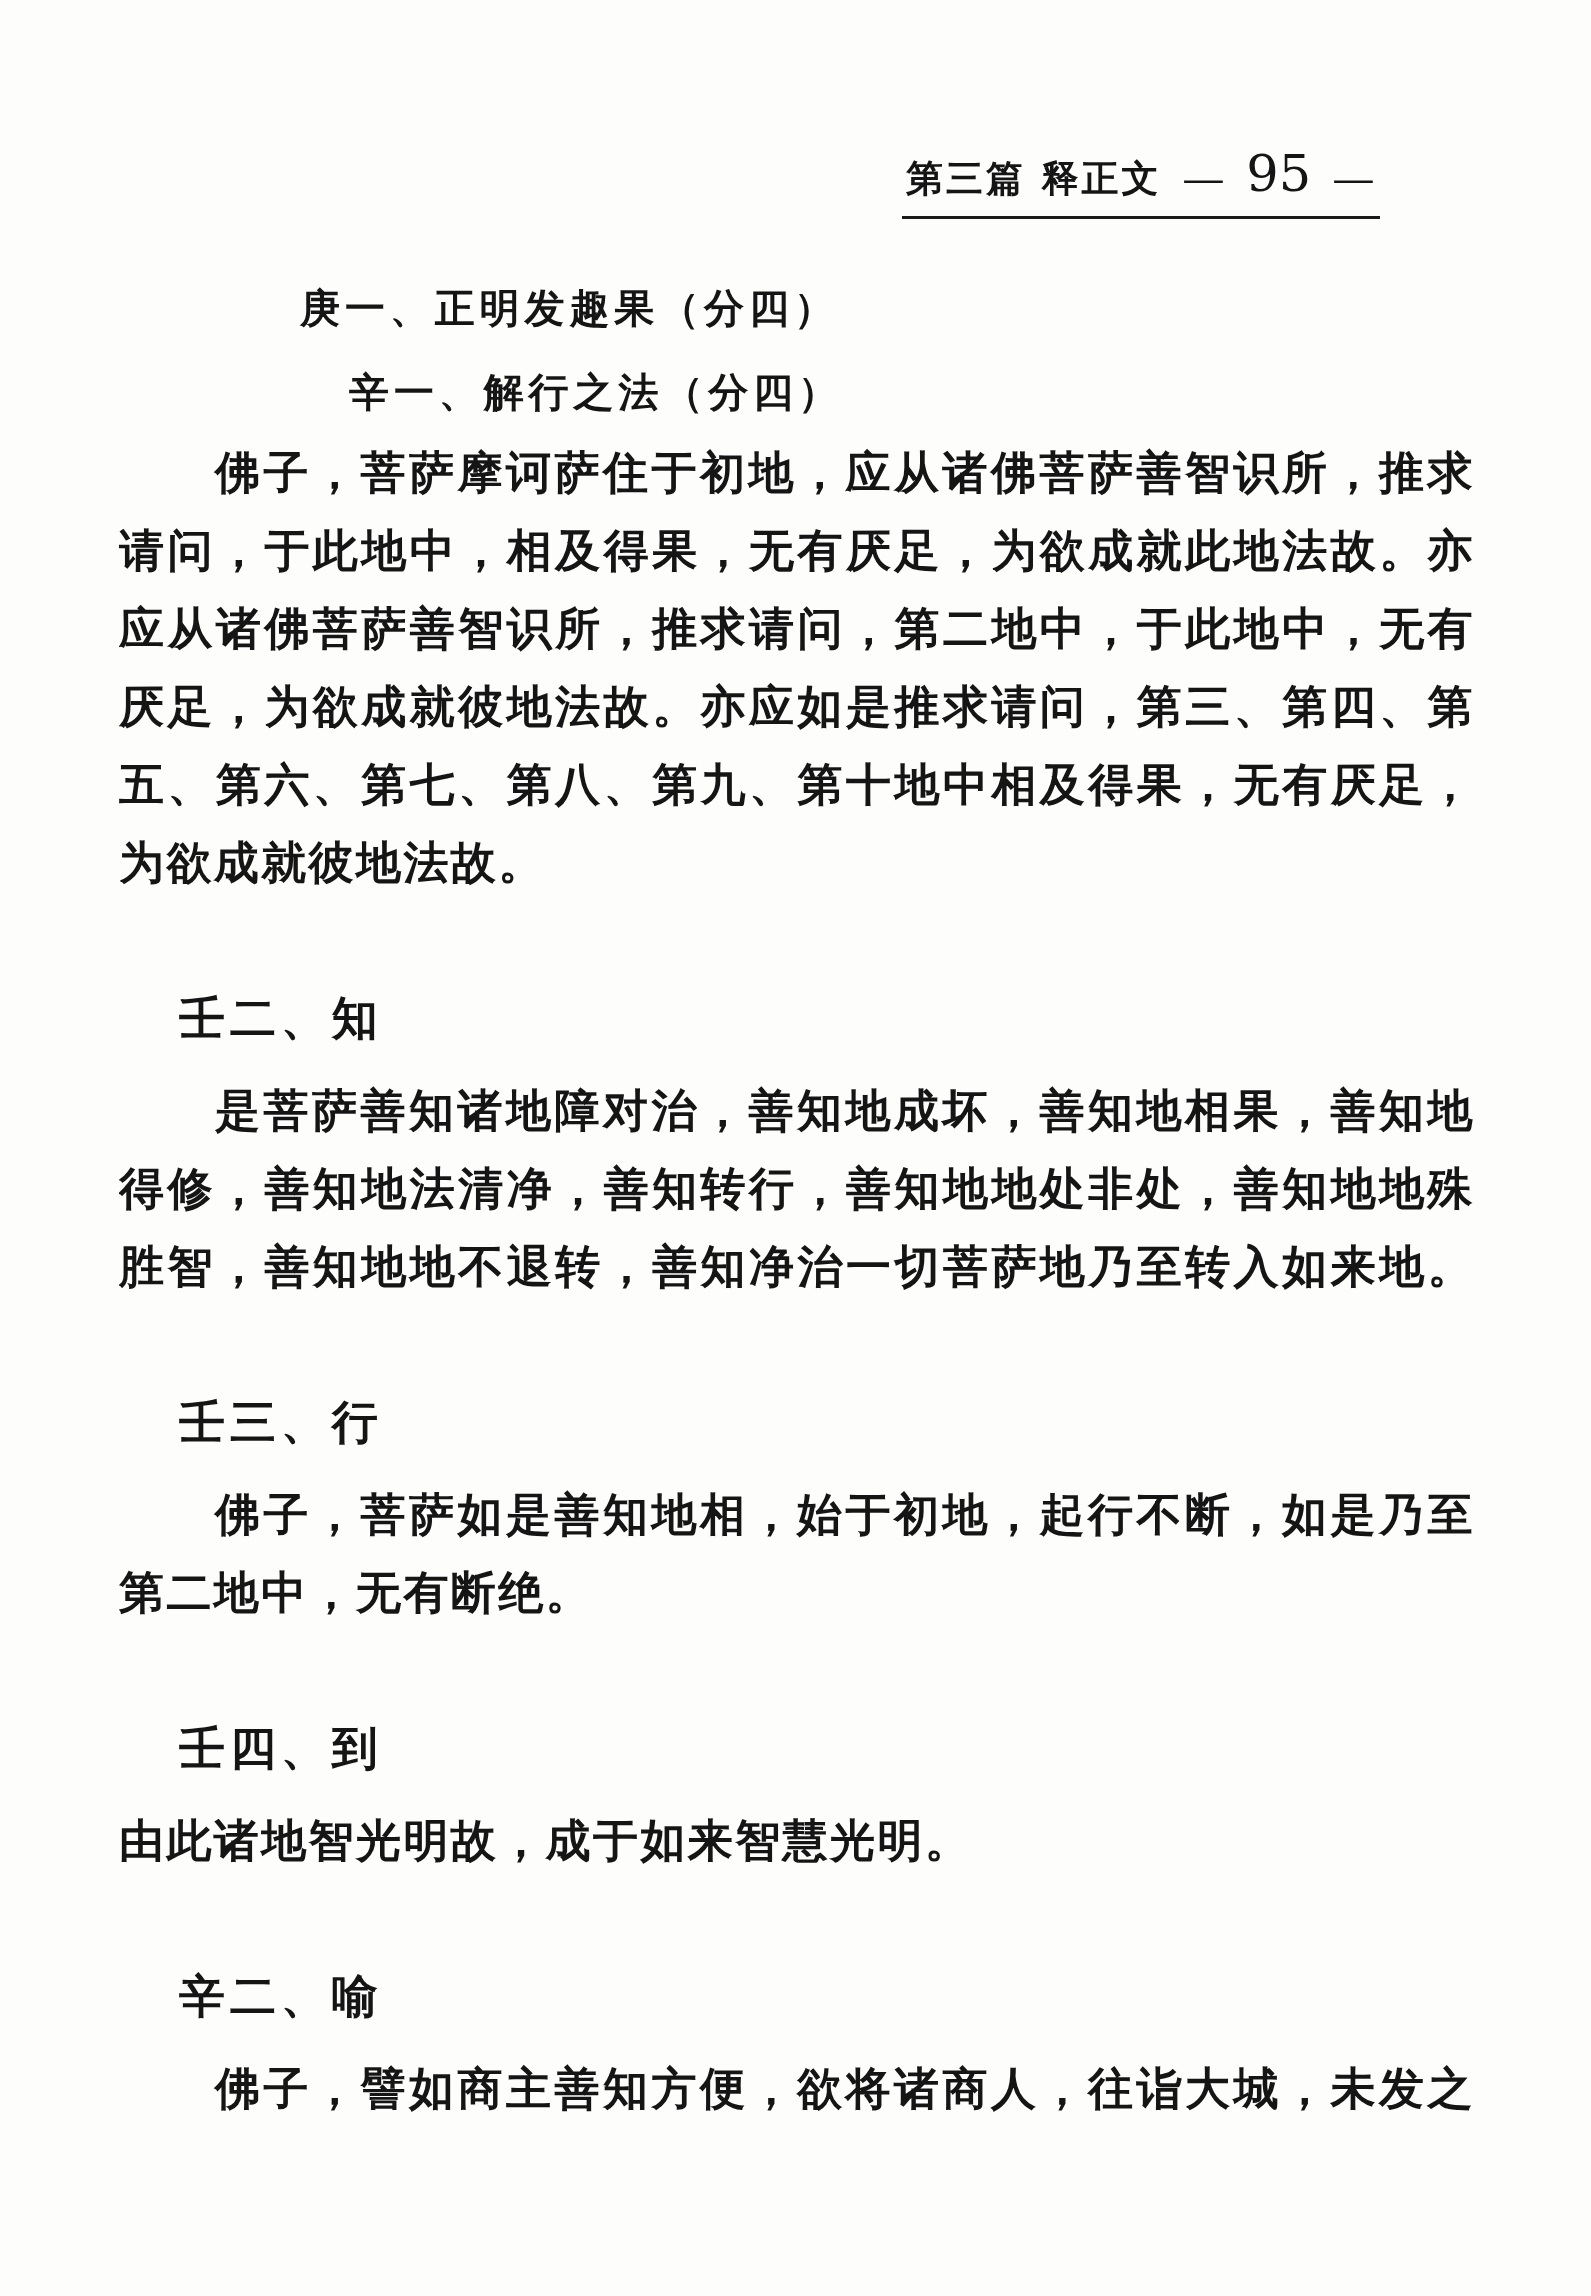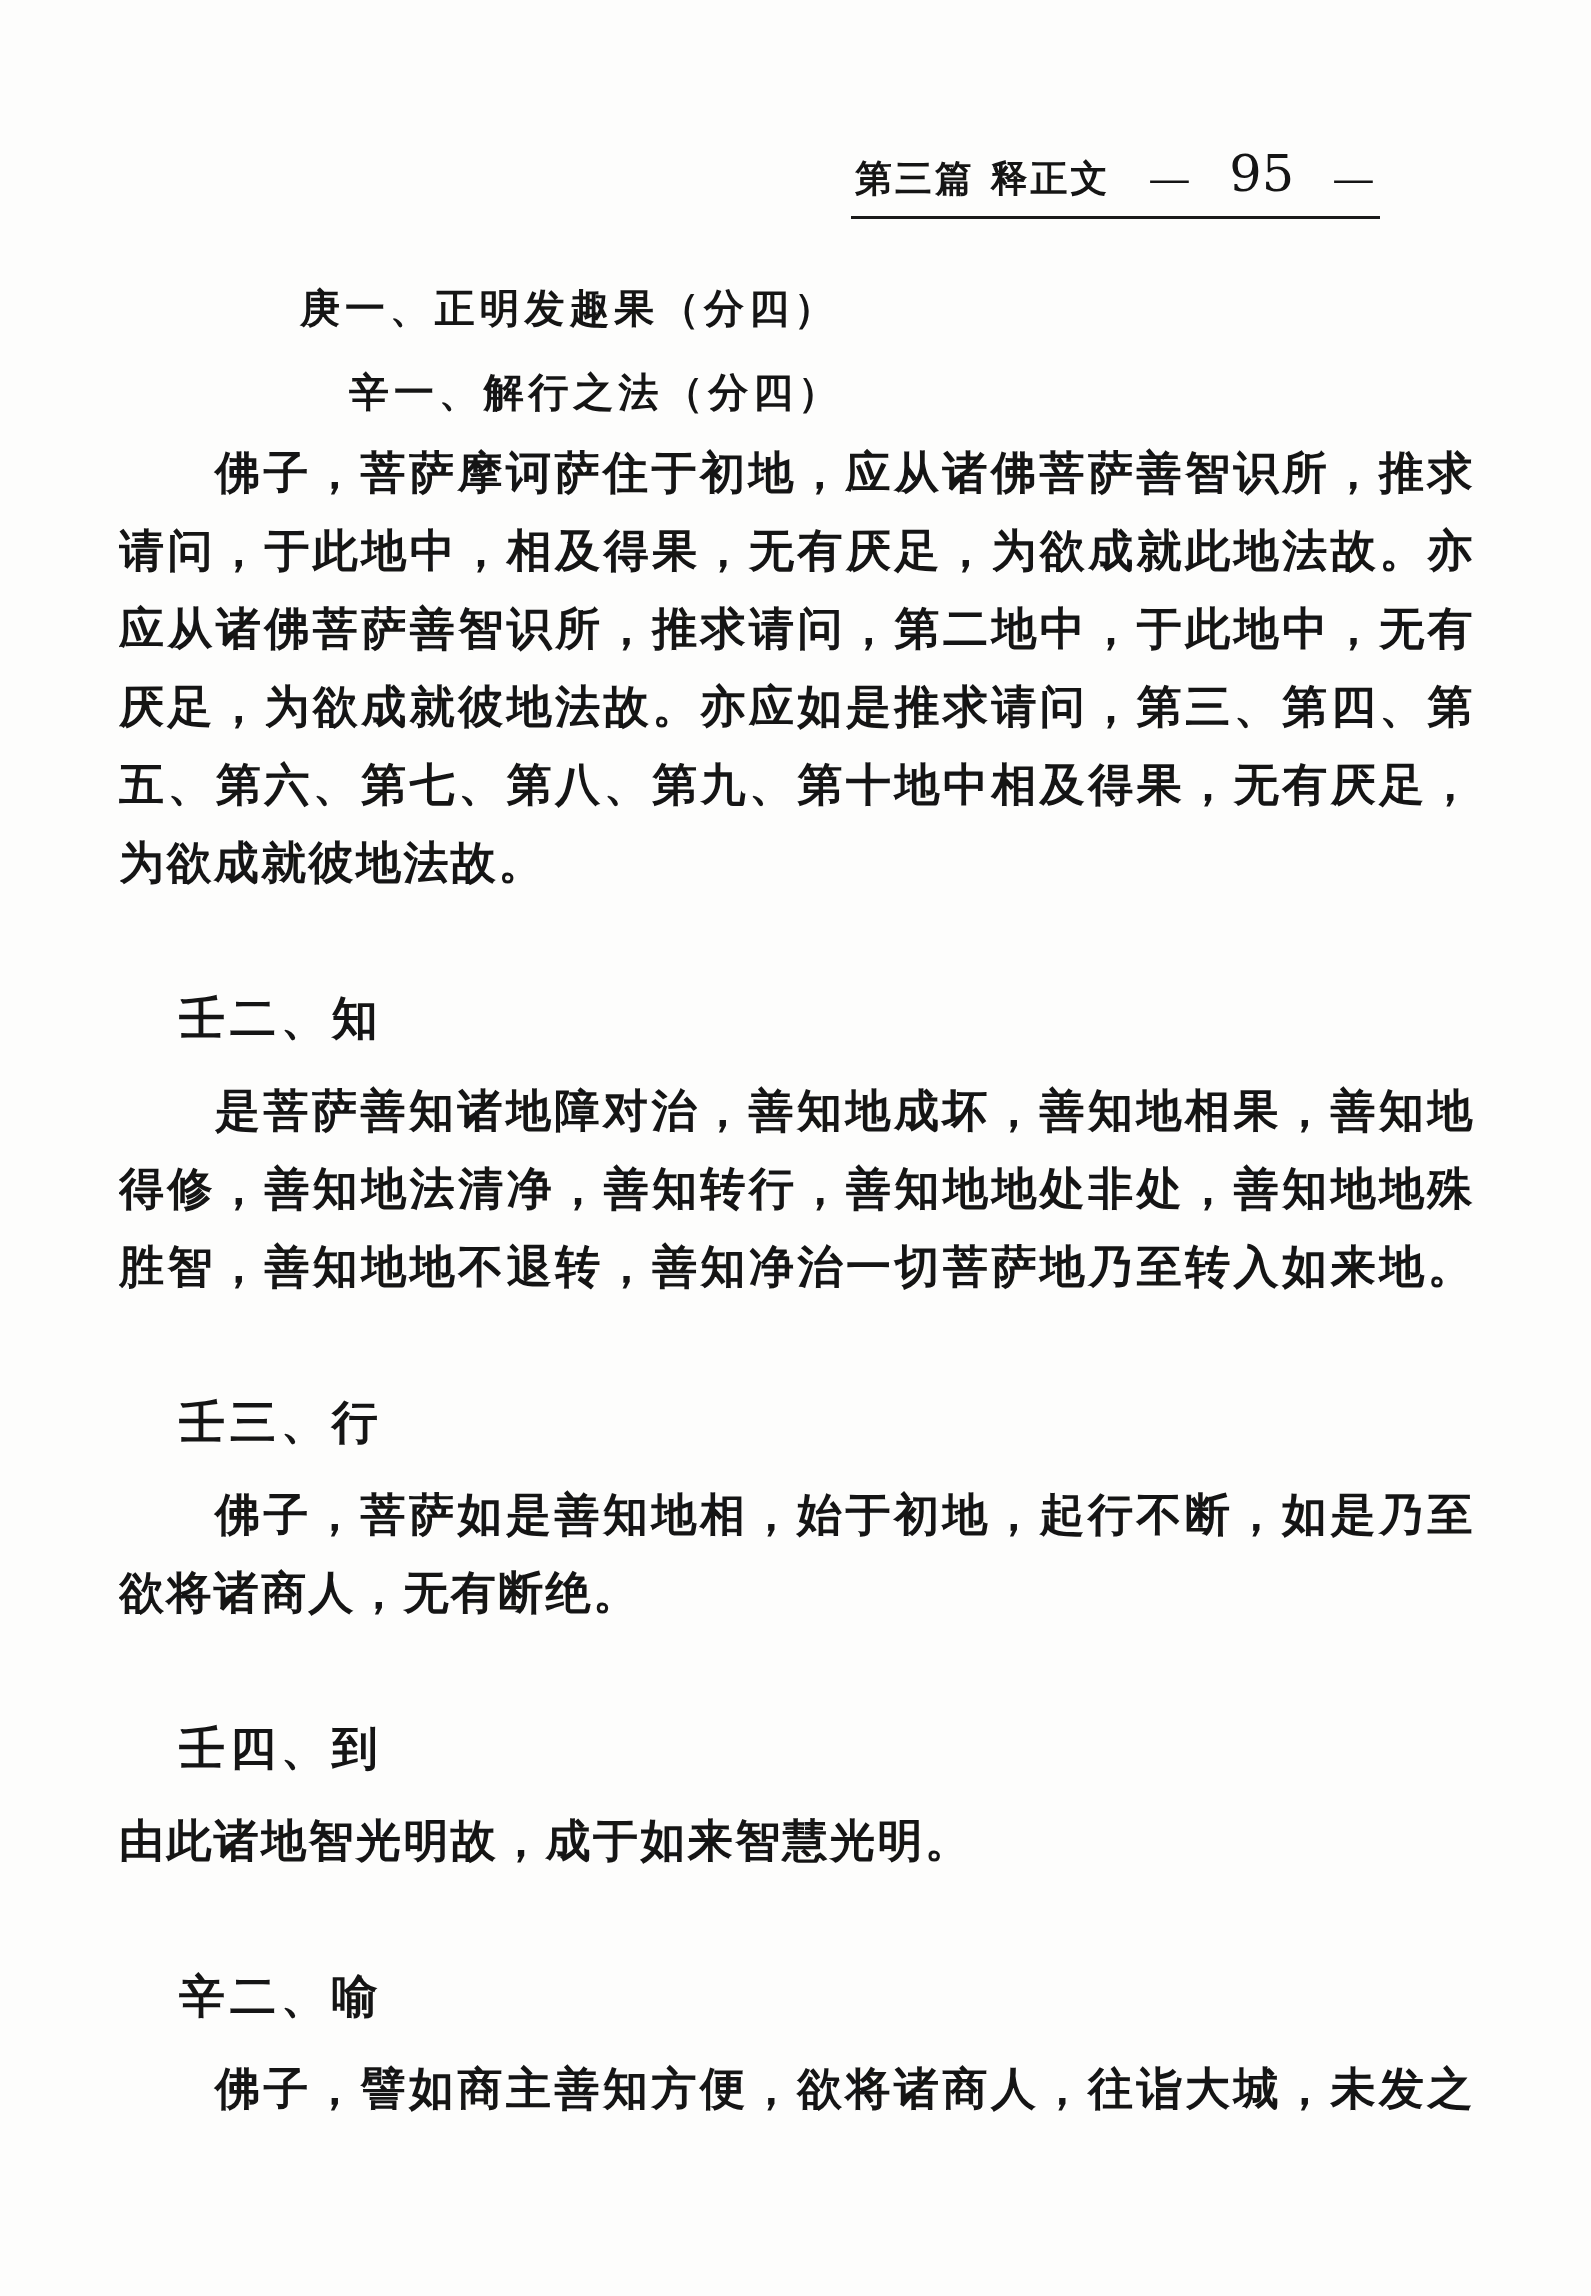--- a/index.html
+++ b/index.html
@@ -22,21 +22,21 @@
 
   
   .page-head {
     display: flex;
     justify-content: flex-end;
     margin-right: 95px;
   }
   .head-band {
     display: inline-flex;
     align-items: baseline;
-    gap: 43px;
+    gap: 26px;
     border-bottom: 3.9px solid #1a1a1a;
     padding: 0 9.8px 11.7px 3.9px;
   }
   .head-title {
     font-family: "DejaVu Serif", serif;
     font-weight: 700;
     font-size: 37px;
     letter-spacing: 2.9px;
     white-space: pre;
   }
@@ -123,21 +123,21 @@
     <div class="sec-head">壬二、知</div>
     <div class="para">
       <div class="line ind">是菩萨善知诸地障对治，善知地成坏，善知地相果，善知地</div>
       <div class="line">得修，善知地法清净，善知转行，善知地地处非处，善知地地殊</div>
       <div class="line">胜智，善知地地不退转，善知净治一切菩萨地乃至转入如来地。</div>
     </div>
 
     <div class="sec-head">壬三、行</div>
     <div class="para">
       <div class="line ind">佛子，菩萨如是善知地相，始于初地，起行不断，如是乃至</div>
-      <div class="line nat">欲将诸商人，无有断绝。</div>
+      <div class="line nat">第二地中，无有断绝。</div>
     </div>
 
     <div class="sec-head">壬四、到</div>
     <div class="para">
       <div class="line nat">由此诸地智光明故，成于如来智慧光明。</div>
     </div>
 
     <div class="sec-head">辛二、喻</div>
     <div class="para">
       <div class="line ind">佛子，譬如商主善知方便，欲将诸商人，往诣大城，未发之</div>

